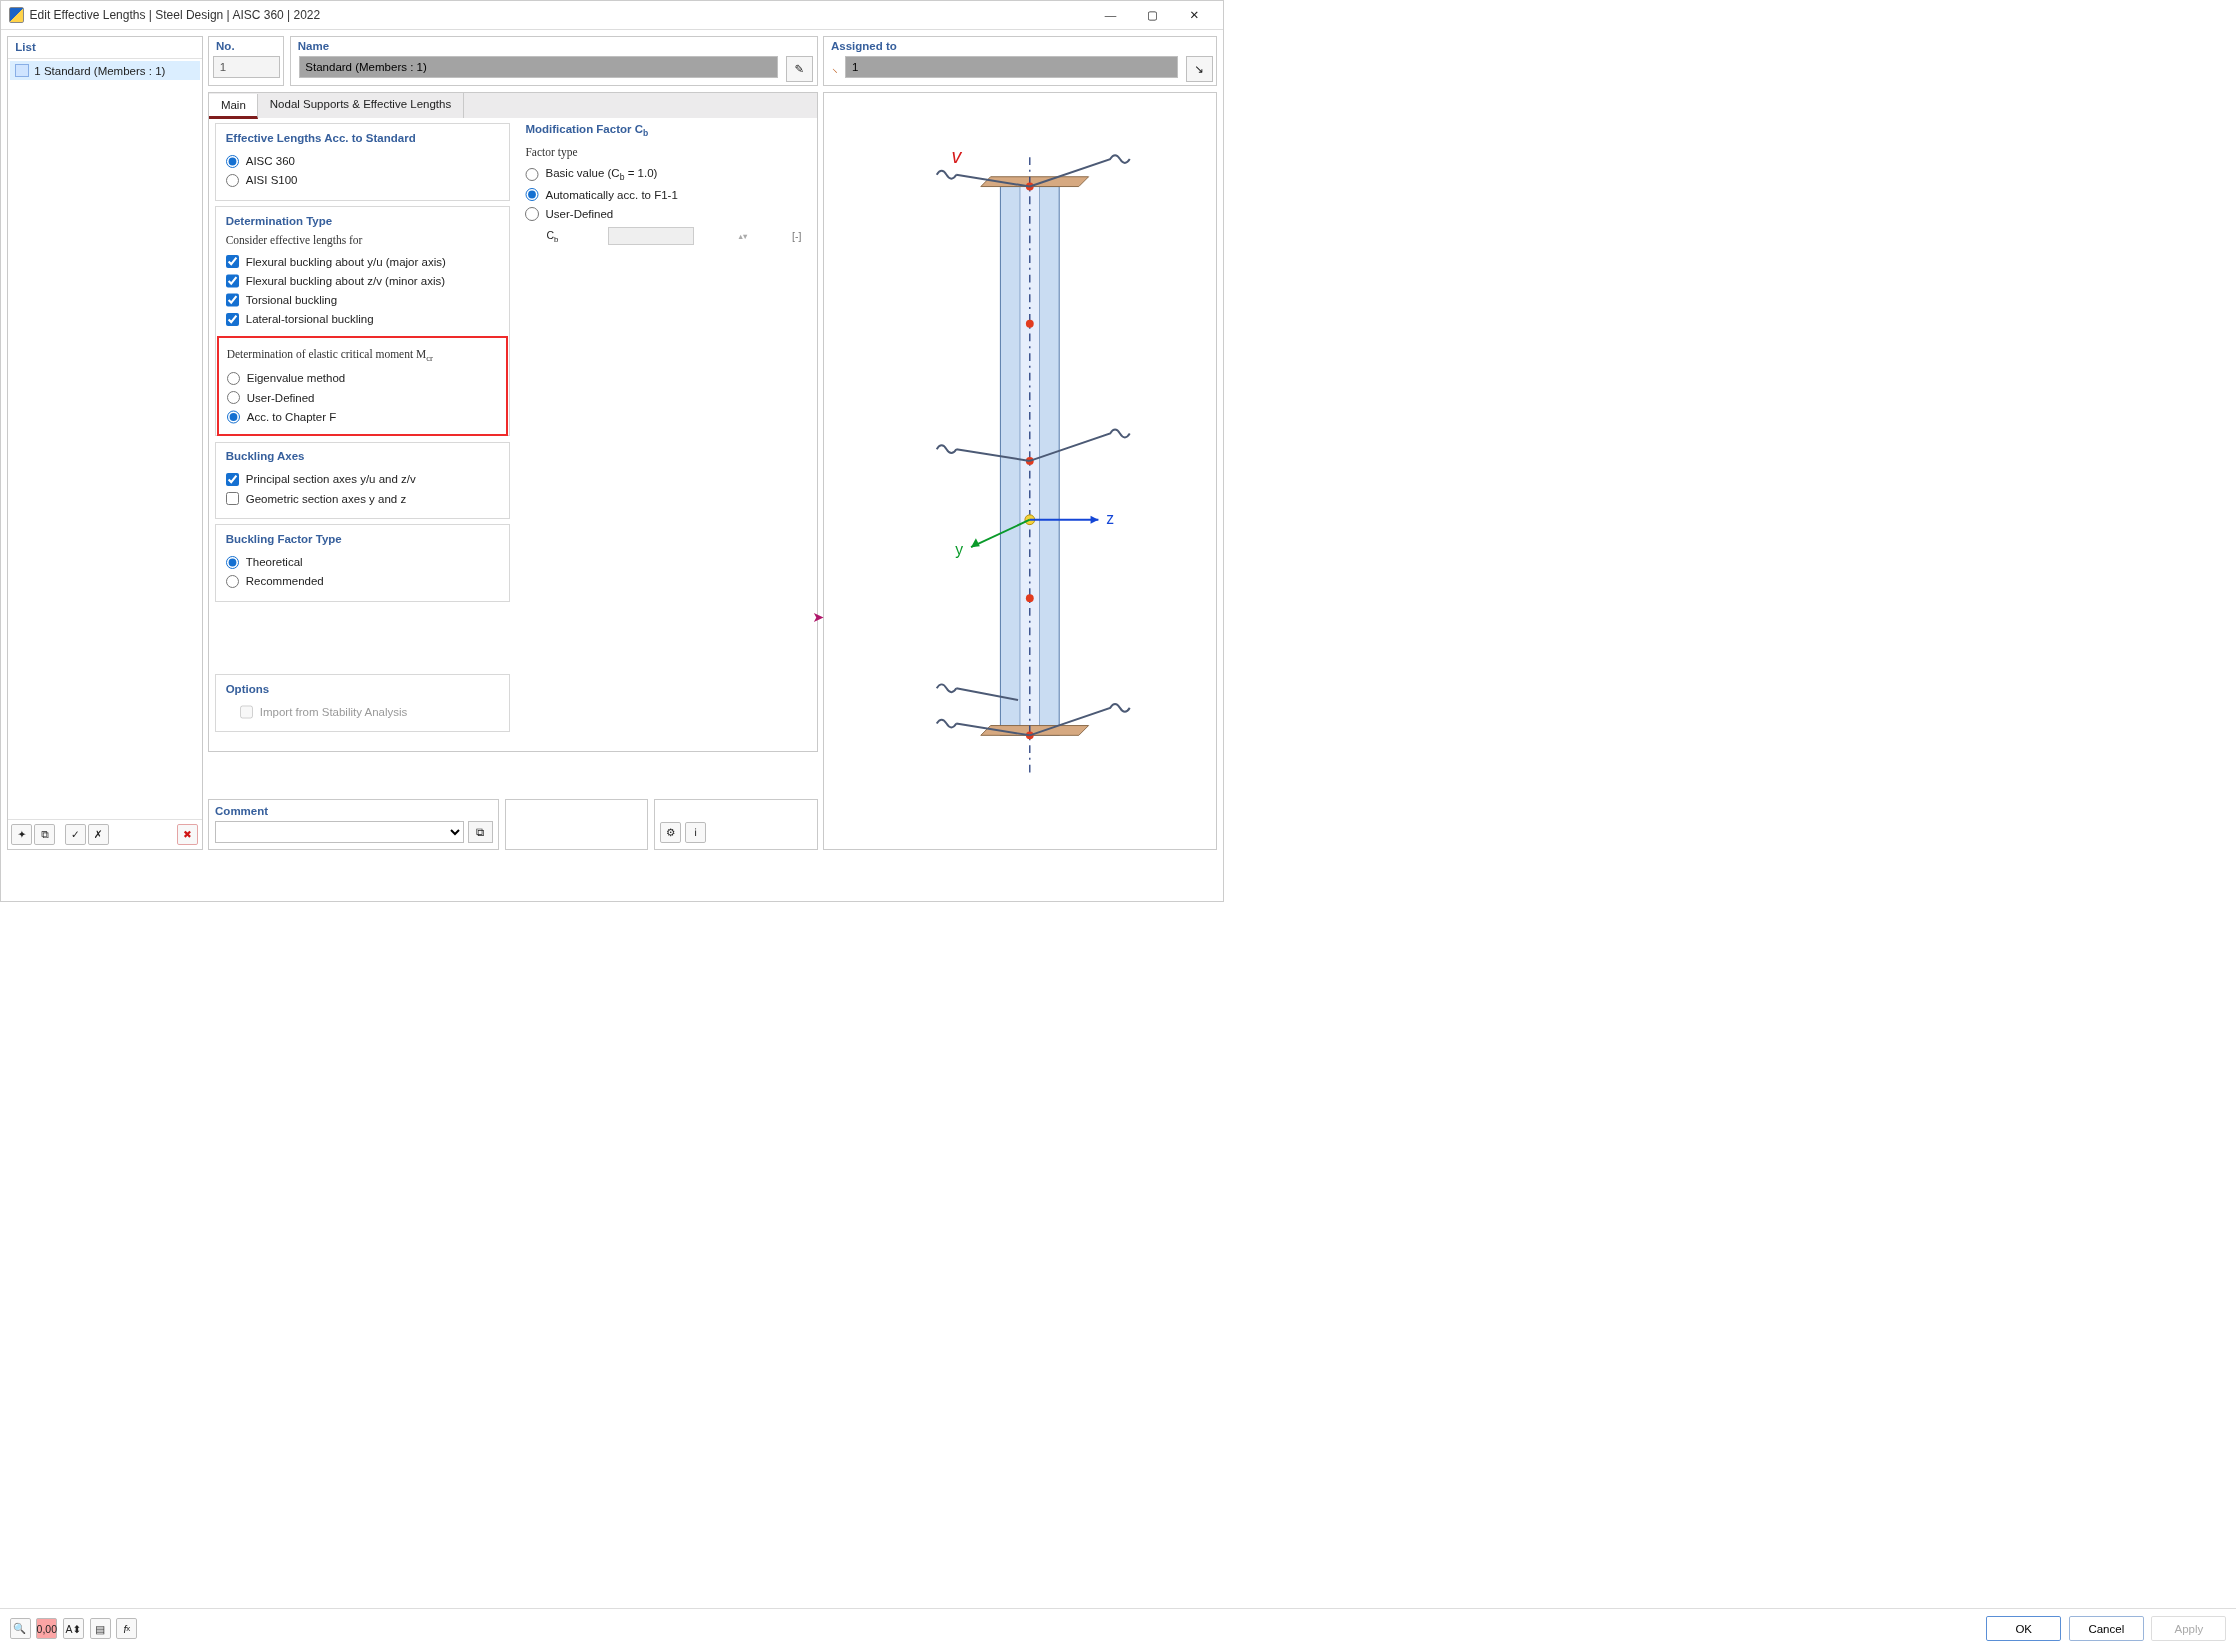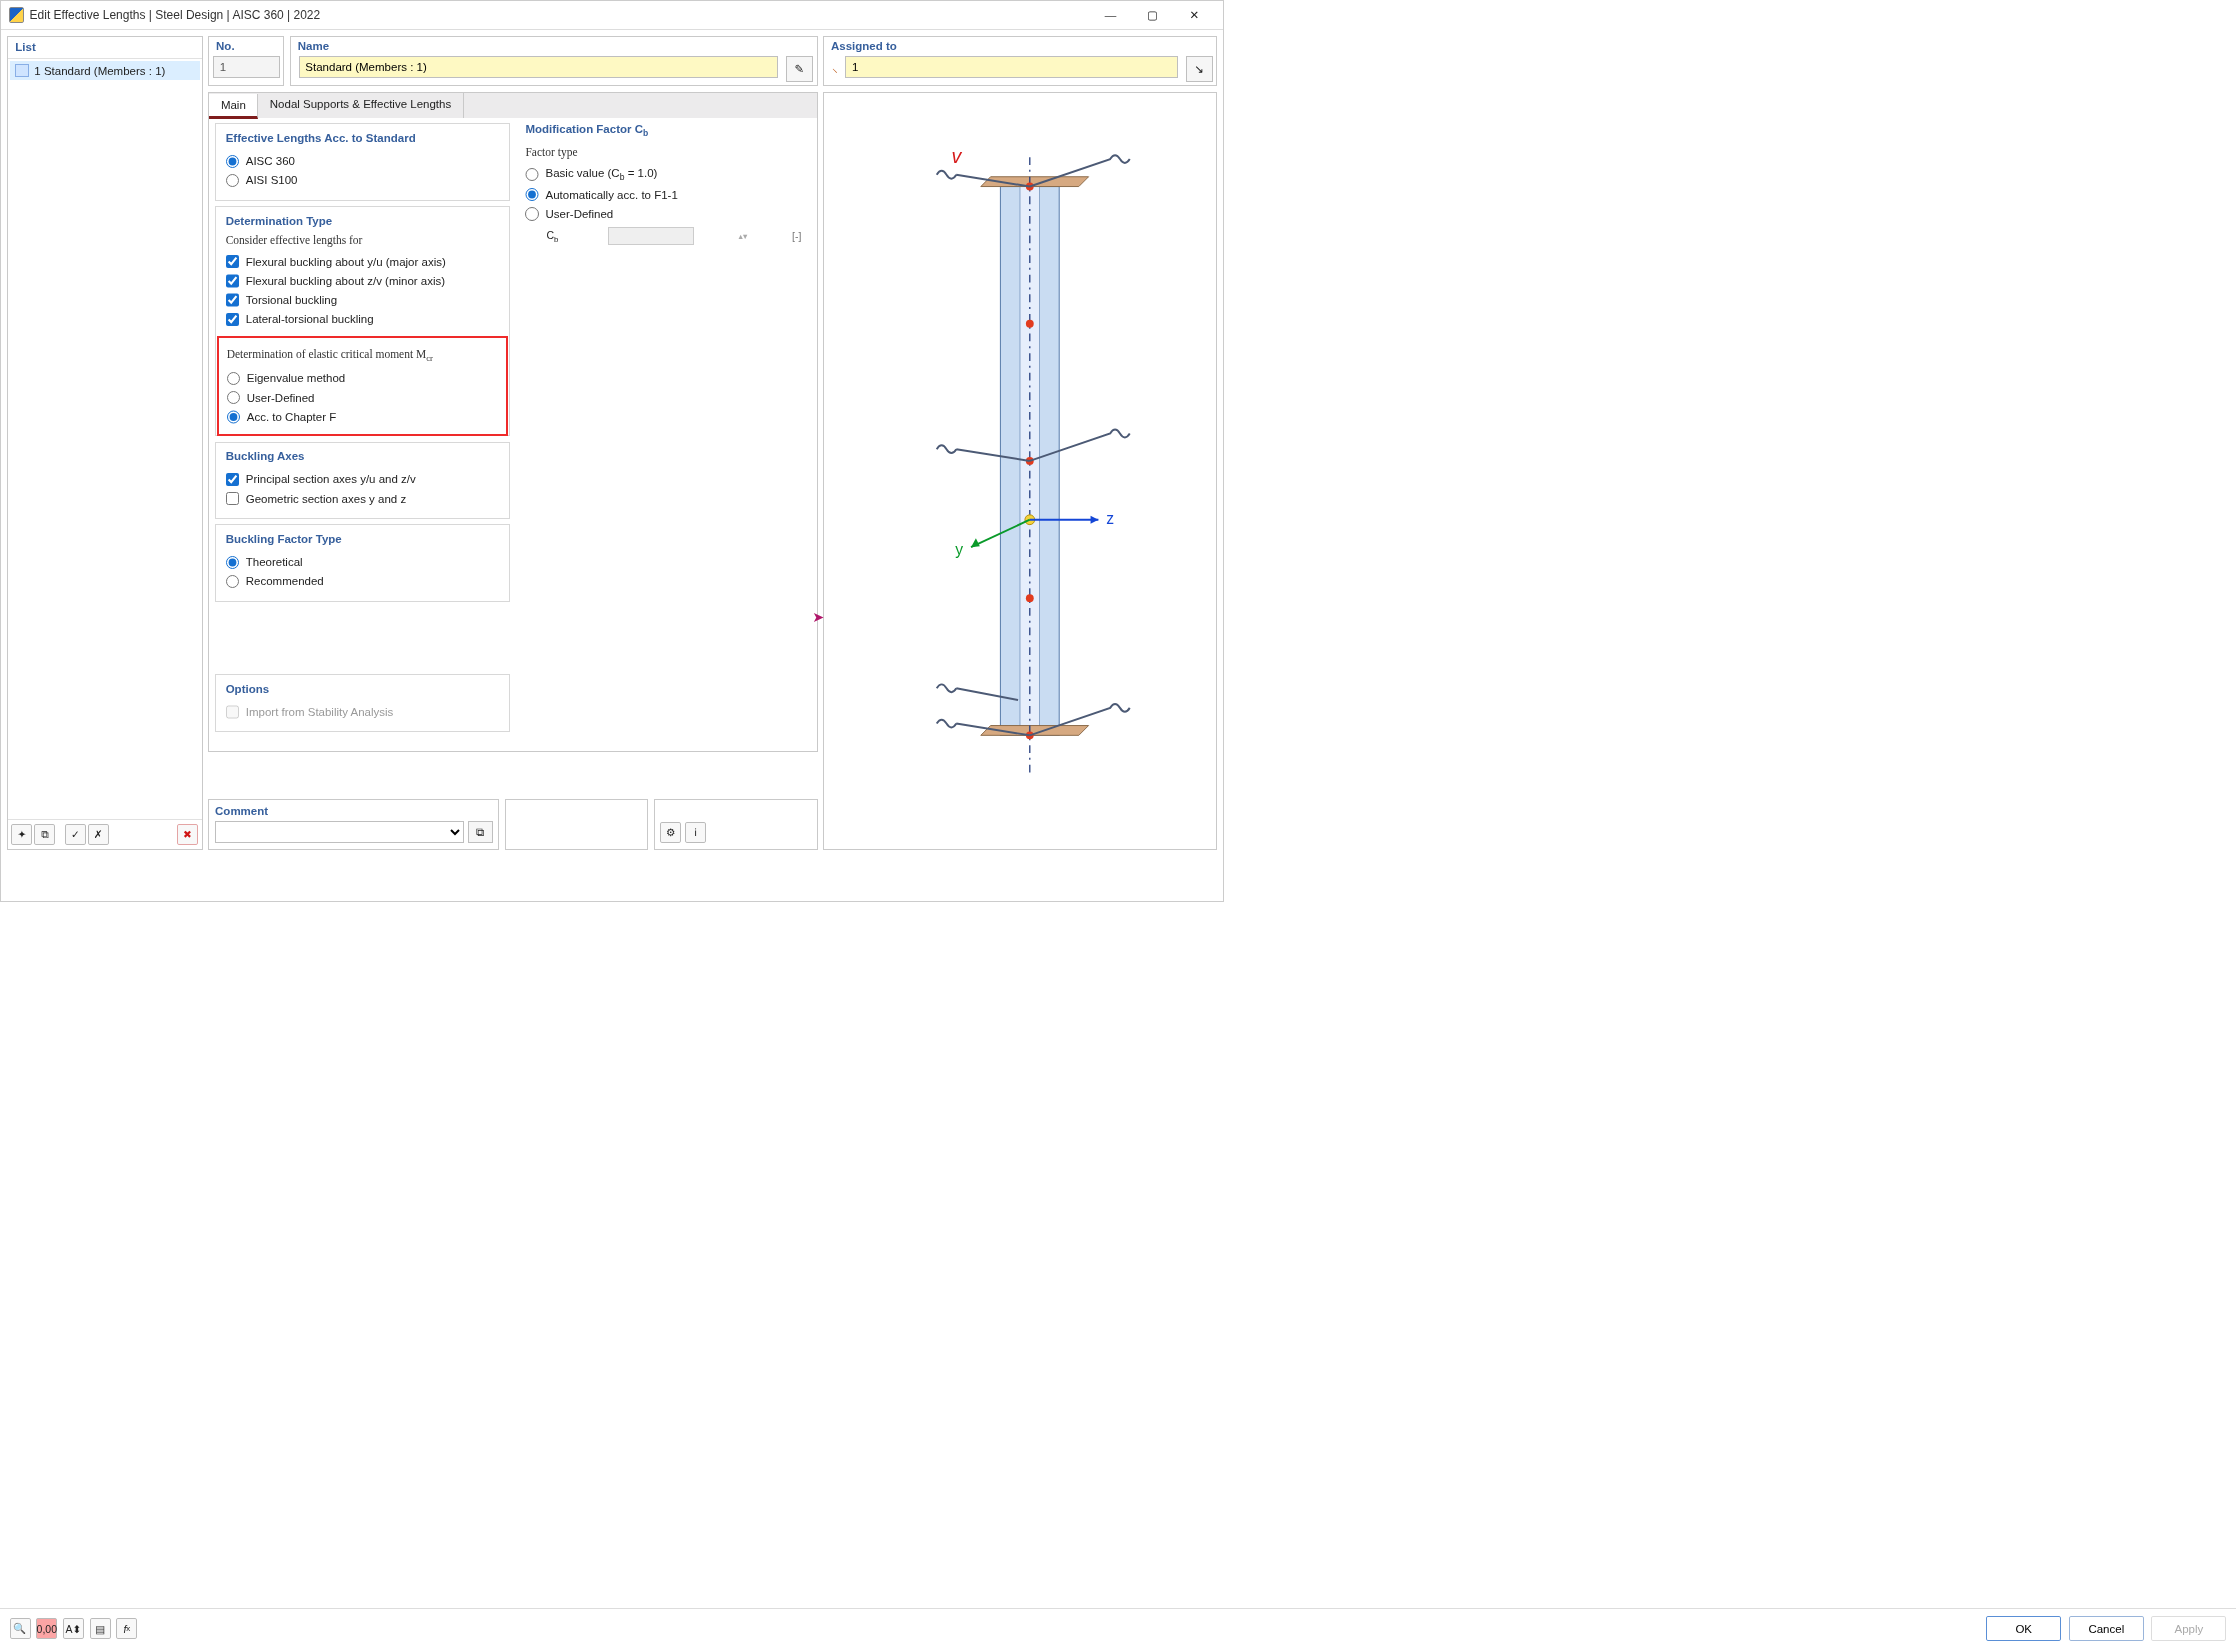--- a/index.html
+++ b/index.html
@@ -43,21 +43,21 @@
 .list-toolbar { display:flex; gap:1.9px; padding:3.8px; border-top:1px solid #e1e1e1; align-items:center;}
 .tbtn { width:21px; height:21px; border:1px solid #bbb; background:#f8f8f8; display:flex;align-items:center;justify-content:center; font-size:10.5px; border-radius:1.9px;}
 .tbtn.red { color:#d01414; border-color:#e4a4a4;}
 
 
 .mid { display:flex; flex-direction:column; gap:5.7px; min-width:0;}
 
 .top-fields-row { display:grid; grid-template-columns: 76px 1fr 394px; gap:5.7px;}
 .field-box { border:1px solid #c9c9c9; }
 .field-box .lbl { color:#365f9c; font-weight:600; padding:3.8px 6.7px; font-size:11.5px;}
-.field-box input[type=text] { width:calc(100% - 0px); border:1px solid #bfbfbf; padding:3.8px 5.7px; font-size:11.5px; margin:0 3.8px 3.8px 3.8px; width:calc(100% - 7.6px); background:#fef9c3;}
+.field-box input[type=text] { width:calc(100% - 0px); border:1px solid #bfbfbf; padding:3.8px 5.7px; font-size:11.5px; margin:0 3.8px 3.8px 3.8px; width:calc(100% - 7.6px); background:#a3a3a3;}
 .field-box.readonly input { background:#f4f4f4; color:#555;}
 .name-row { display:flex; gap:3.8px; padding:0 3.8px 3.8px 3.8px;}
 .name-row input { flex:1; border:1px solid #bfbfbf; padding:3.8px 5.7px; font-size:11.5px;}
 .iconbtn { width:27px; border:1px solid #bfbfbf; background:#f6f6f6; display:flex; align-items:center; justify-content:center; font-size:11.5px;}
 
 .assigned-row { display:flex; gap:3.8px; padding:0 3.8px 3.8px 3.8px;}
 .assigned-row input { flex:1; border:1px solid #bfbfbf; background:#f4f4f4; padding:3.8px 5.7px; font-size:11.5px;}
 
 .content-grid { display:grid; grid-template-columns: 1fr 394px; gap:5.7px; flex:1; min-height:0;}
 .left-content { display:flex; flex-direction:column; gap:0; min-width:0;}
@@ -65,21 +65,21 @@
 .tab { padding:4.8px 11.5px; font-size:11.5px; border-right:1px solid #c9c9c9; cursor:pointer;}
 .tab.active { background:#fff; border-bottom:3px solid #7f1d1d; position:relative; top:1px;}
 
 .columns { display:grid; grid-template-columns: 1fr 1fr; gap:5.7px; border:1px solid #c9c9c9; border-top:none; padding:5.7px; flex:1; overflow:hidden;}
 
 .section { border:1px solid #d8d8d8; padding:7.6px 9.6px 9.6px 9.6px; margin-bottom:5.7px;}
 .section-title { color:#365f9c; font-weight:600; font-size:11.5px; margin-bottom:7.6px;}
 .subhead { color:#333; font-size:11.5px; margin:3.8px 0 5.7px 0;font-family:Liberation Serif, serif;}
 .opt { display:flex; align-items:center; gap:6.7px; padding:2.9px 0; font-size:11.5px;}
 .opt input[type=radio], .opt input[type=checkbox]{ width:13.4px;height:13.4px; accent-color:#1570d1;}
-.opt.disabled { color:#999;}
+.opt.disabled { color:#999;margin-left:14px;}
 .inline-field { display:flex; align-items:center; gap:7.6px; padding-left:21px; margin-top:3.8px;justify-content:space-between;}
 .inline-field .flabel { width:19px; font-size:10.5px;}
 .inline-field input { width:86px; border:1px solid #ccc; background:#efefef; padding:1.9px 3.8px; font-size:10.5px;}
 .inline-field .unit { font-size:10.5px; color:#777;}
 .inline-field .spinner { width:13.4px; color:#aaa; font-size:8.6px; text-align:center;}
 
 .highlight-box { border:2.9px solid #ef2a2a; padding:5.7px 7.6px 7.6px 7.6px;}
 
 
 .preview-wrap { display:flex; flex-direction:column; gap:5.7px;}

